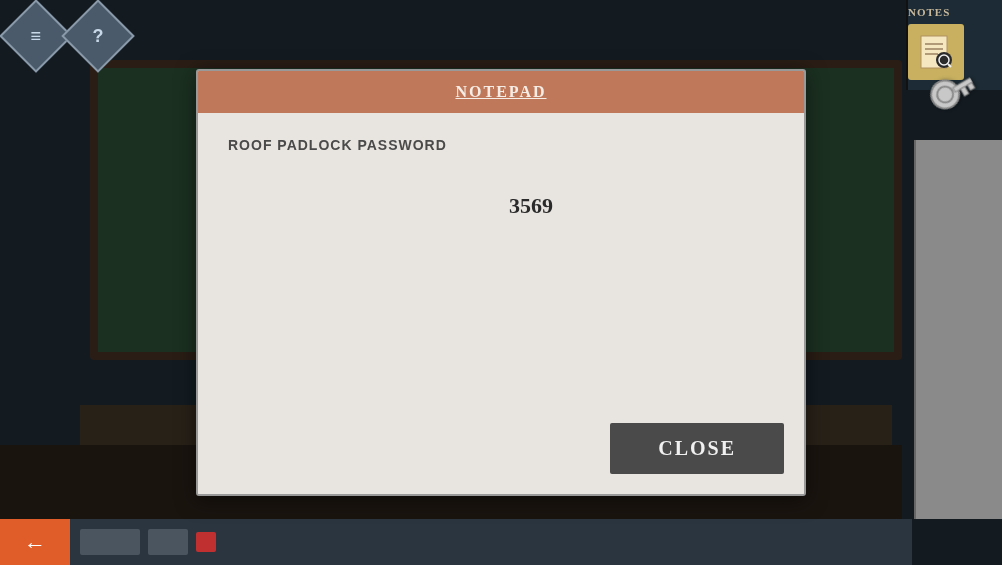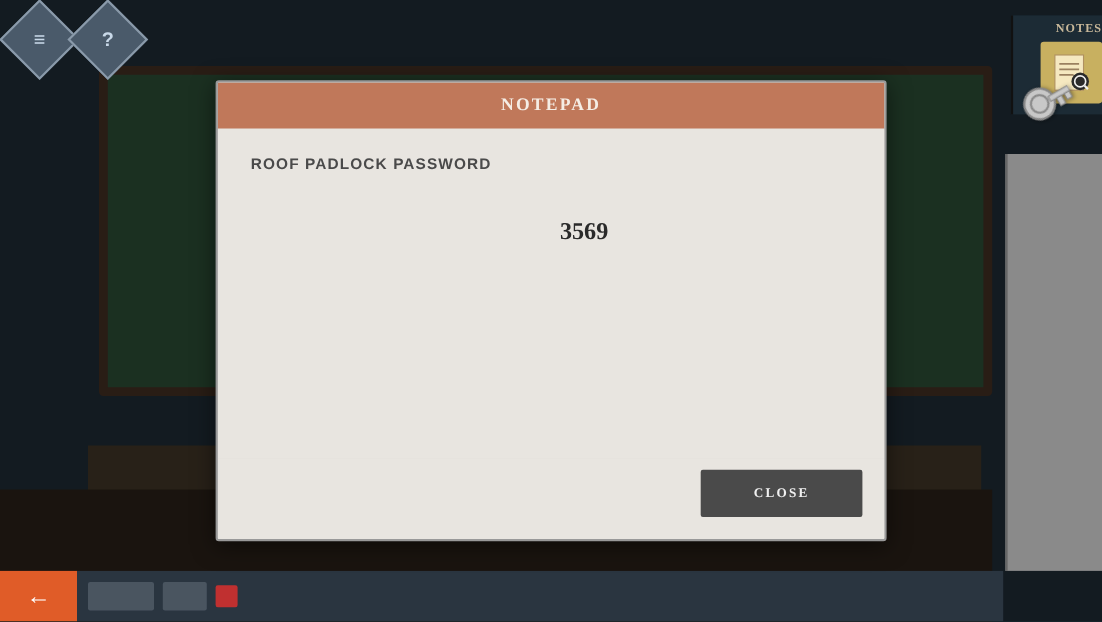--- a/index.html
+++ b/index.html
@@ -55,27 +55,27 @@
     
     .overlay {
       position: absolute;
       inset: 0;
       background: rgba(0,0,0,0.55);
     }
 
     
     .notes-panel {
       position: absolute;
-      top: 14px;
+      top: 0;
       right: 0;
-      width: 83px;
+      width: 96px;
       background: #1c2b35;
       display: flex;
       flex-direction: column;
-      align-items: flex-end;
+      align-items: flex-start;
       padding: 6px 0 10px;
       border-left: 2px solid #111;
       z-index: 10;
     }
 
     .notes-label {
       color: #c8b89a;
       font-size: 11px;
       font-weight: bold;
       letter-spacing: 1px;
@@ -184,20 +184,21 @@
       text-align: center;
     }
 
     .modal-title {
       color: #f5ede5;
       font-size: 16px;
       font-weight: bold;
       letter-spacing: 2px;
       font-family: 'Georgia', serif;
       text-transform: uppercase;
+      text-decoration: underline;
     }
 
     .modal-body {
       padding: 24px 30px 25px 30px;
       min-height: 300px;
       background: #e8e5e0;
     }
 
     .note-heading {
       color: #4a4a4a;
@@ -224,21 +225,21 @@
       padding: 10px 20px 20px;
       display: flex;
       justify-content: flex-end;
     }
 
     .close-button {
       background: #4a4a4a;
       color: #f0f0f0;
       border: none;
       padding: 14px 48px;
-      font-size: 12px;
+      font-size: 20px;
       font-weight: bold;
       letter-spacing: 2px;
       cursor: pointer;
       font-family: 'Georgia', serif;
       border-radius: 2px;
     }
 
     
     .key-svg {
       transform: rotate(-30deg);

